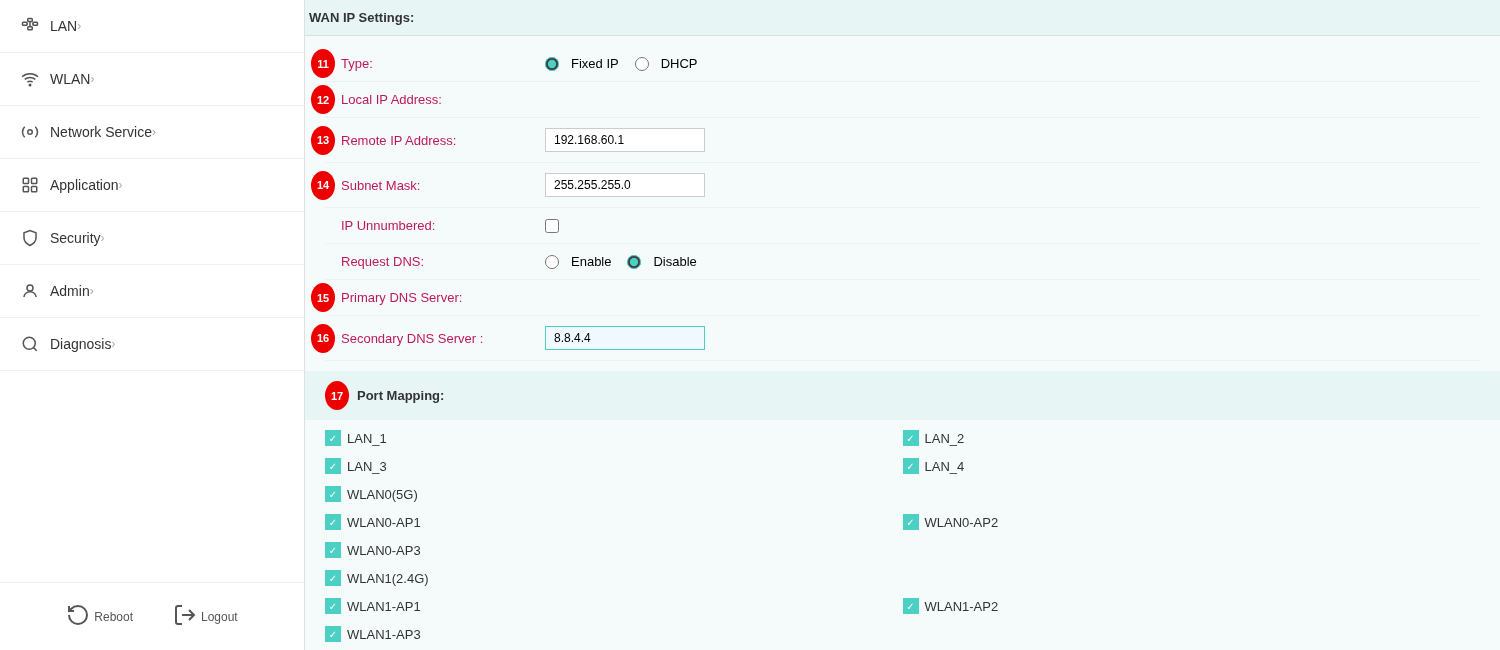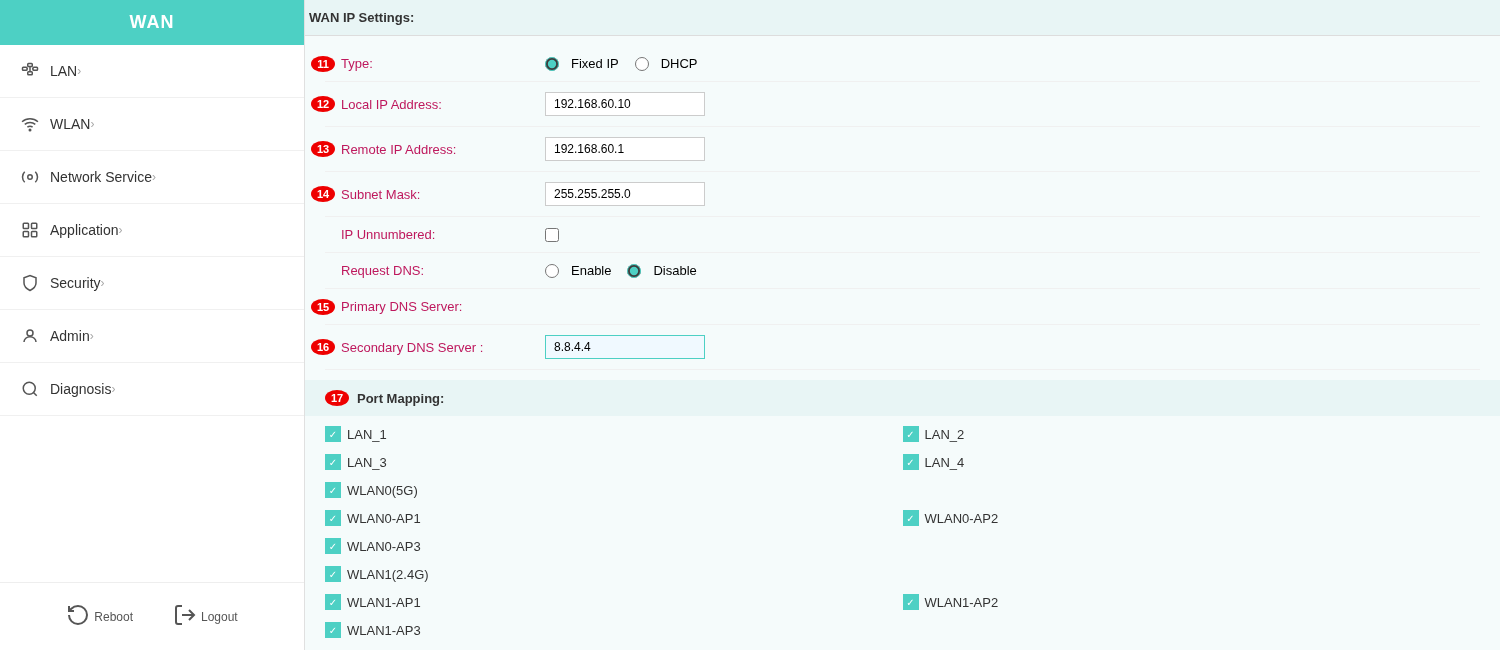--- a/index.html
+++ b/index.html
@@ -106,21 +106,21 @@
     .form-row {
       display: flex;
       align-items: center;
       padding: 10px 0;
       border-bottom: 1px solid #f0f0f0;
       position: relative;
     }
 
     .step-badge {
       width: 24px;
-      height: 16px;
+      height: 29px;
       background: #e00;
       color: #fff;
       border-radius: 50%;
       display: flex;
       align-items: center;
       justify-content: center;
       font-size: 11px;
       font-weight: bold;
       position: absolute;
       left: -14px;
@@ -214,21 +214,20 @@
     }
 
     
     .main-content::-webkit-scrollbar { width: 6px; }
     .main-content::-webkit-scrollbar-thumb { background: #ccc; border-radius: 3px; }
   </style>
 </head>
 <body>
 
 <div class="sidebar">
-  <div class="sidebar-top">WAN</div>
 
   <div class="sidebar-item">
     <div class="sidebar-item-left">
       <div class="sidebar-icon">
         <svg width="18" height="18" viewBox="0 0 24 24" fill="none" stroke="#555" stroke-width="2">
           <rect x="2" y="7" width="6" height="4" rx="1"></rect>
           <rect x="9" y="2" width="6" height="4" rx="1"></rect>
           <rect x="9" y="13" width="6" height="4" rx="1"></rect>
           <rect x="16" y="7" width="6" height="4" rx="1"></rect>
           <line x1="8" y1="9" x2="9" y2="9"></line>
@@ -365,23 +364,20 @@
         <label class="radio-item">
           <input type="radio" name="wan-type" style="">
           <span>DHCP</span>
         </label>
       </div>
     </div>
 
     <div class="form-row">
       <div class="step-badge">12</div>
       <div class="form-label">Local IP Address:</div>
-      <div class="form-controls">
-        <input type="text" value="192.168.60.10" style="">
-      </div>
     </div>
 
     <div class="form-row">
       <div class="step-badge">13</div>
       <div class="form-label">Remote IP Address:</div>
       <div class="form-controls">
         <input type="text" value="192.168.60.1" style="">
       </div>
     </div>
 

